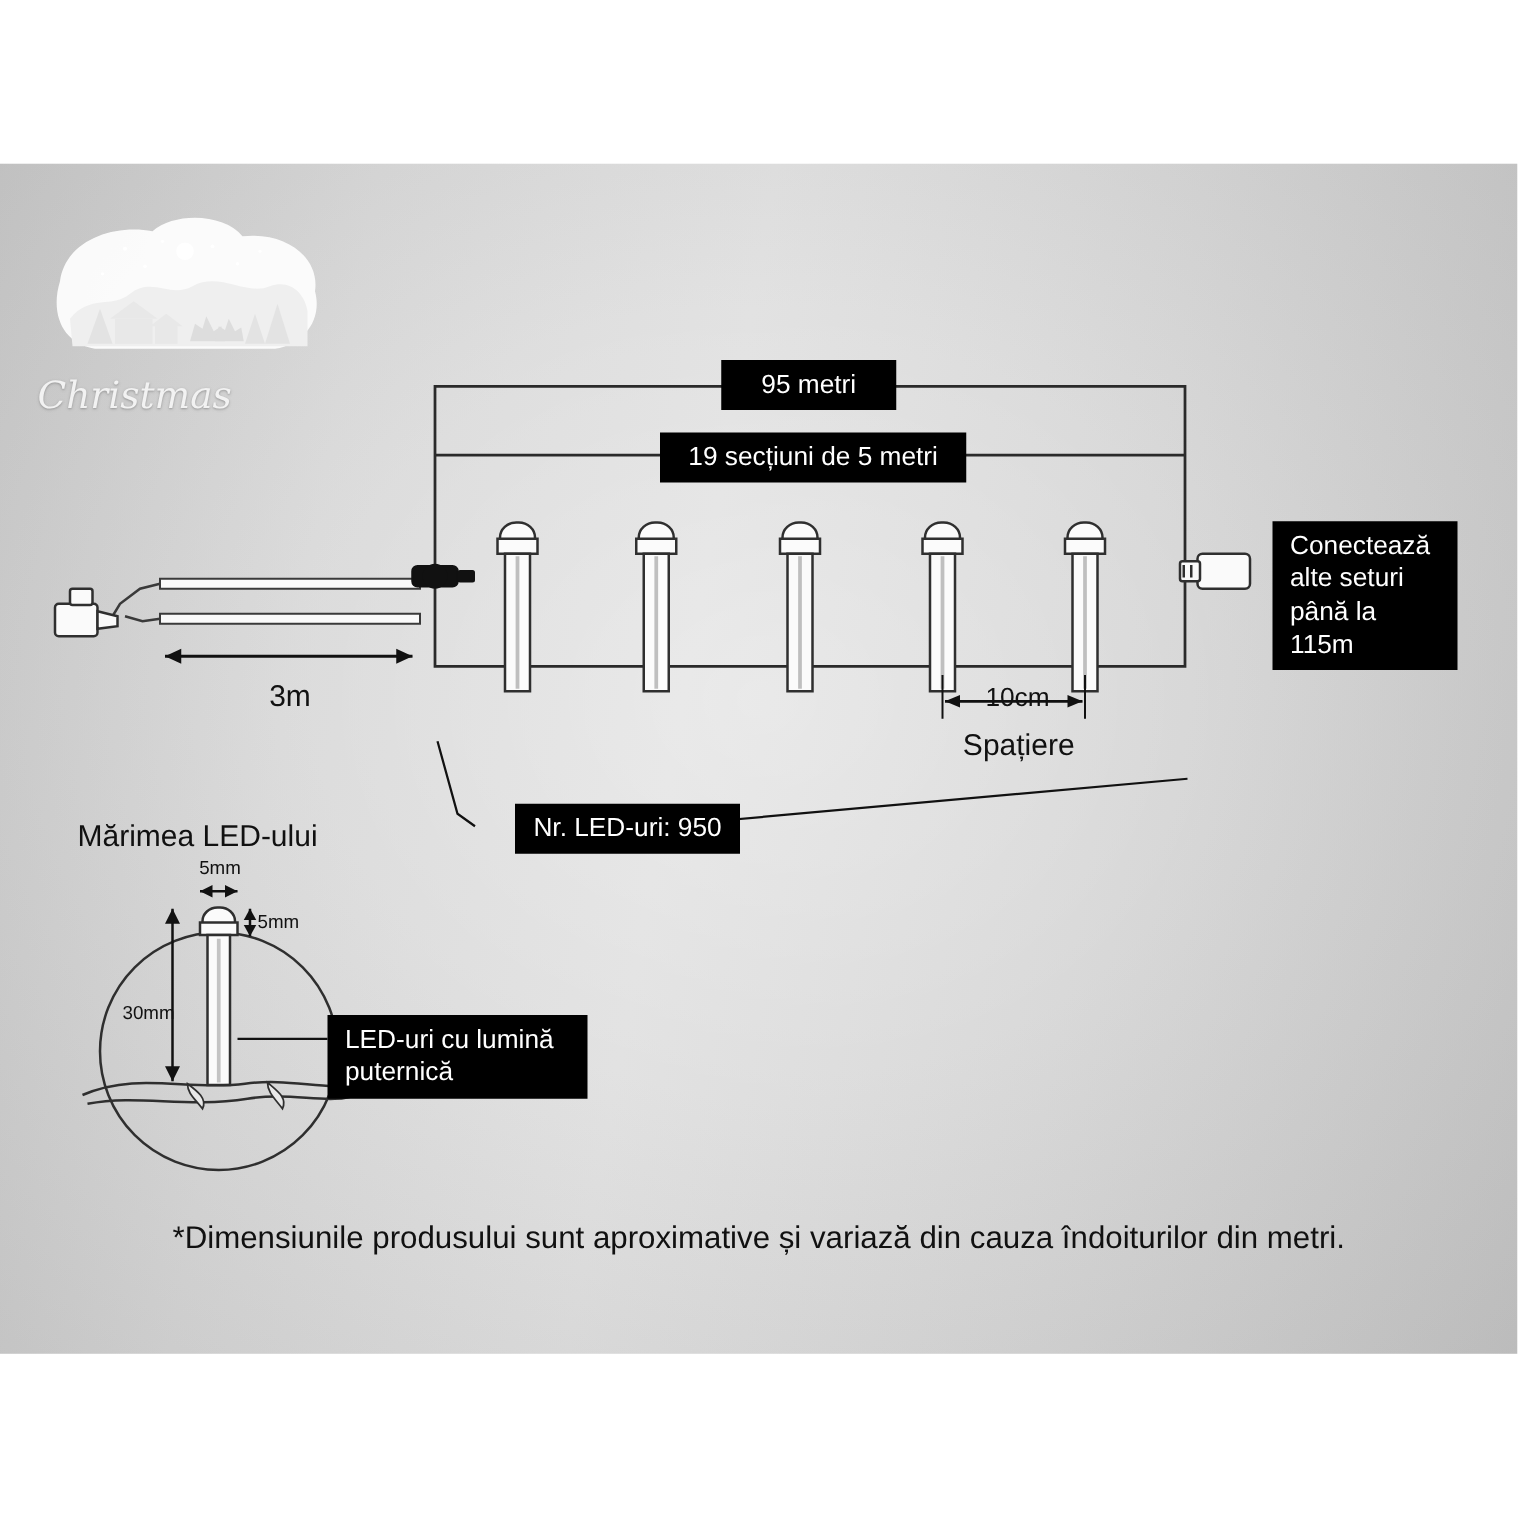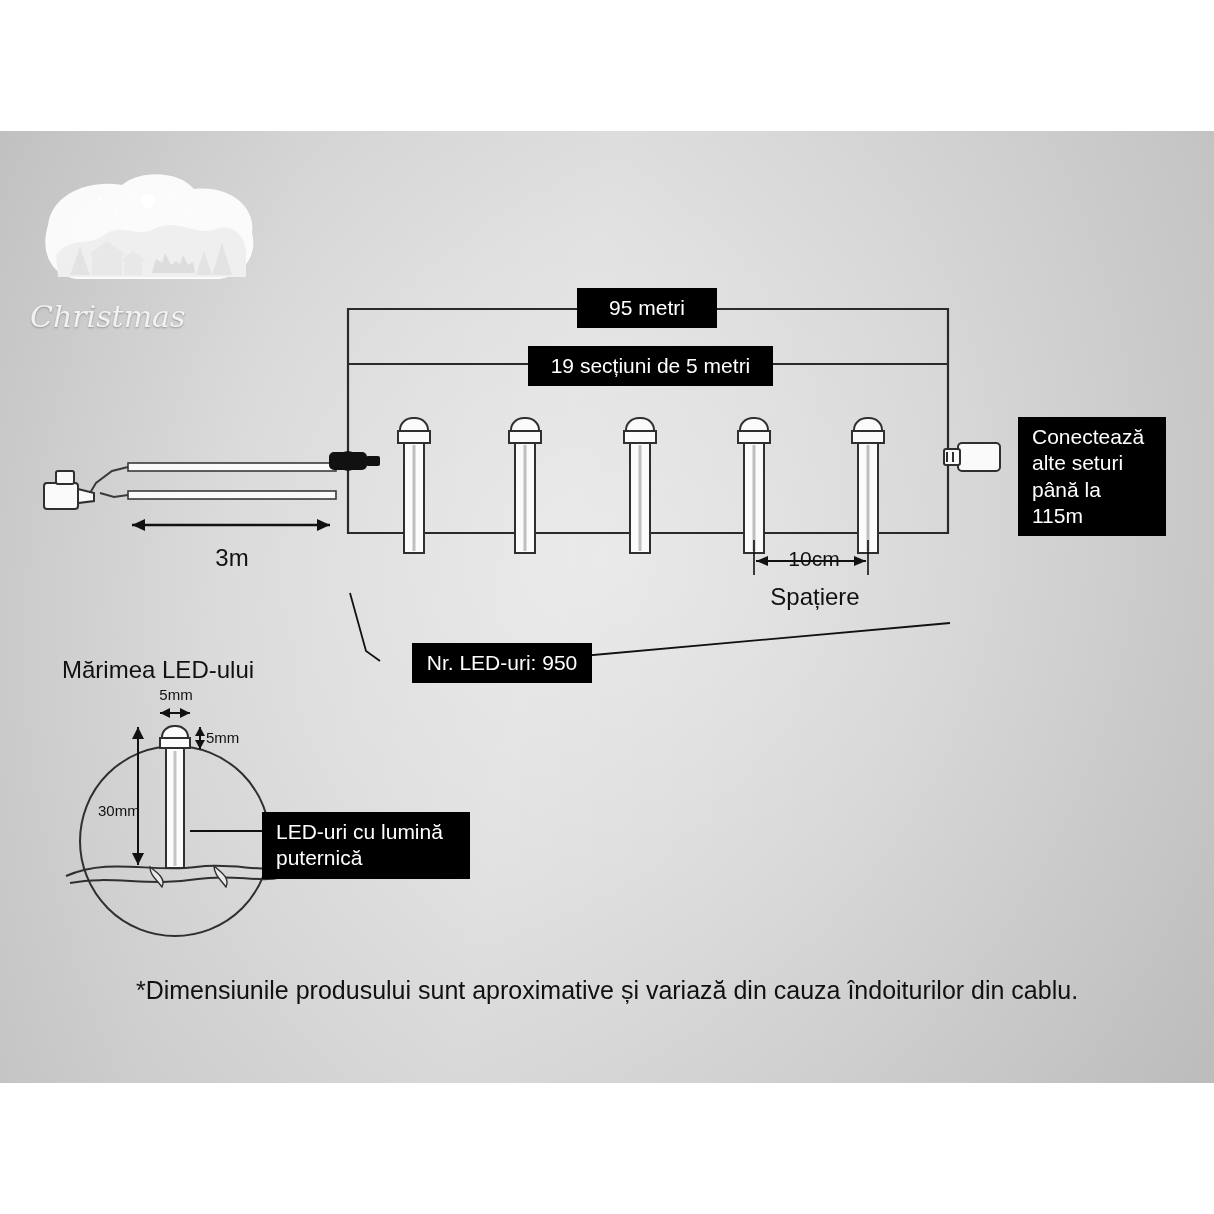--- a/index.html
+++ b/index.html
@@ -282,15 +282,15 @@
     <div class="txt" style="left:750px; top:452px; width:130px; text-align:center;">Spațiere</div>
 
     <div class="txt" style="left:62px; top:525px;">Mărimea LED-ului</div>
 
     <div class="txt sm" style="left:150px; top:555px; width:52px; text-align:center;">5mm</div>
 
     <div class="txt sm" style="left:206px; top:598px;">5mm</div>
 
     <div class="txt sm" style="left:98px; top:671px;">30mm</div>
 
-    <div class="footnote">*Dimensiunile produsului sunt aproximative și variază din cauza îndoiturilor din cablu.</div>
+    <div class="footnote">*Dimensiunile produsului sunt aproximative și variază din cauza îndoiturilor din metri.</div>
   </div>
 </div>
 
 </body></html>

